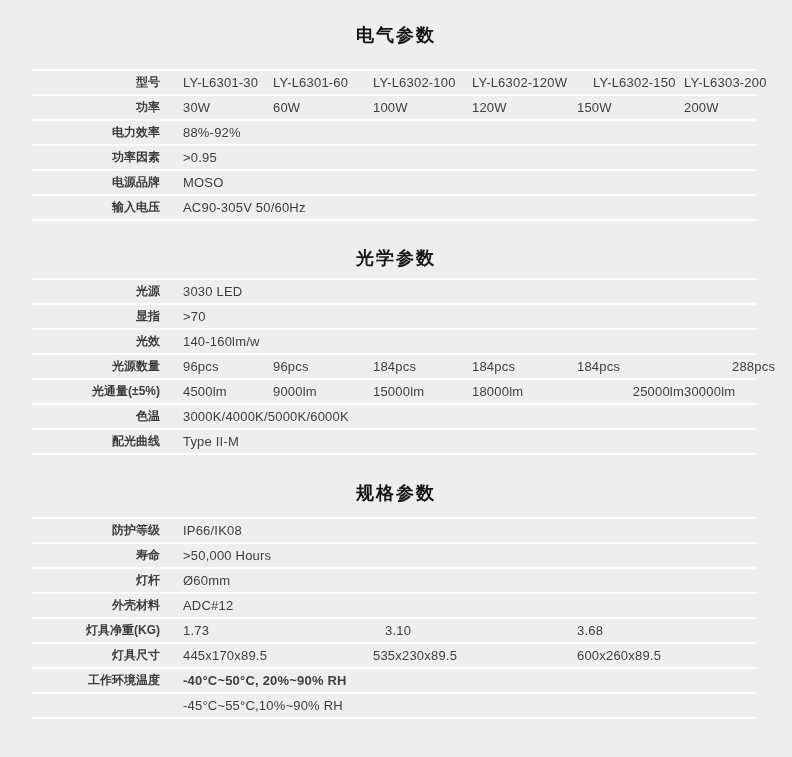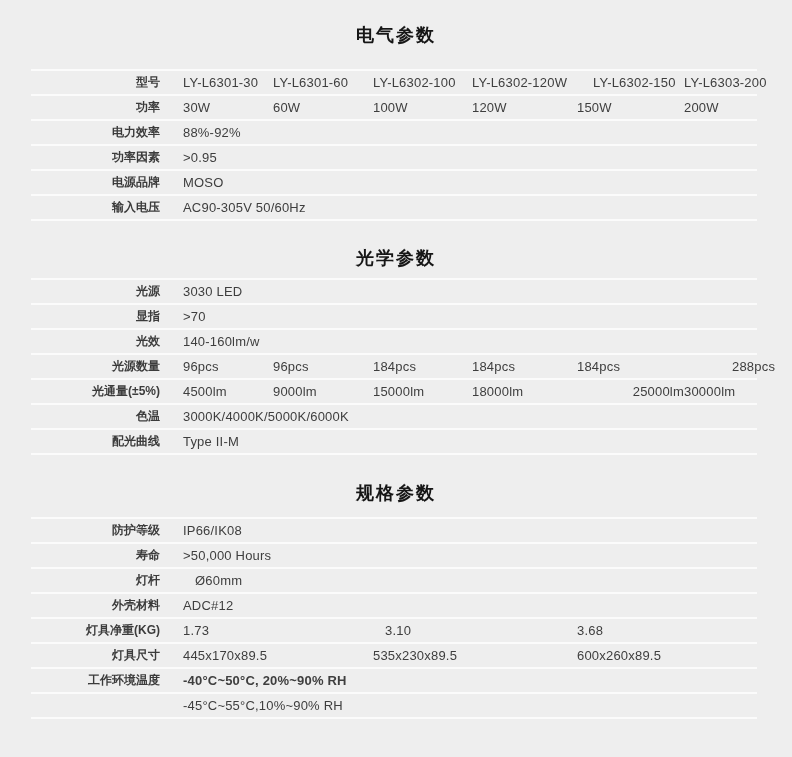--- a/index.html
+++ b/index.html
@@ -153,21 +153,21 @@
           <div class="spec-row">
             <div class="cell label">防护等级</div>
             <div class="cell value" style="grid-column: 2 / span 6;">IP66/IK08</div>
           </div>
           <div class="spec-row">
             <div class="cell label">寿命</div>
             <div class="cell value" style="grid-column: 2 / span 6;">&gt;50,000 Hours</div>
           </div>
           <div class="spec-row">
             <div class="cell label">灯杆</div>
-            <div class="cell value" style="grid-column: 2 / span 6; margin-left: 12px;">Ø60mm</div>
+            <div class="cell value" style="grid-column: 2 / span 6;">Ø60mm</div>
           </div>
           <div class="spec-row">
             <div class="cell label">外壳材料</div>
             <div class="cell value" style="grid-column: 2 / span 6;">ADC#12</div>
           </div>
           <div class="spec-row">
             <div class="cell label">灯具净重(KG)</div>
             <div class="cell value" style="grid-column: 2 / span 2;">1.73</div>
             <div class="cell value" style="grid-column: 4 / span 2; margin-left: 12px;">3.10</div>
             <div class="cell value" style="grid-column: 6 / span 2;">3.68</div>

